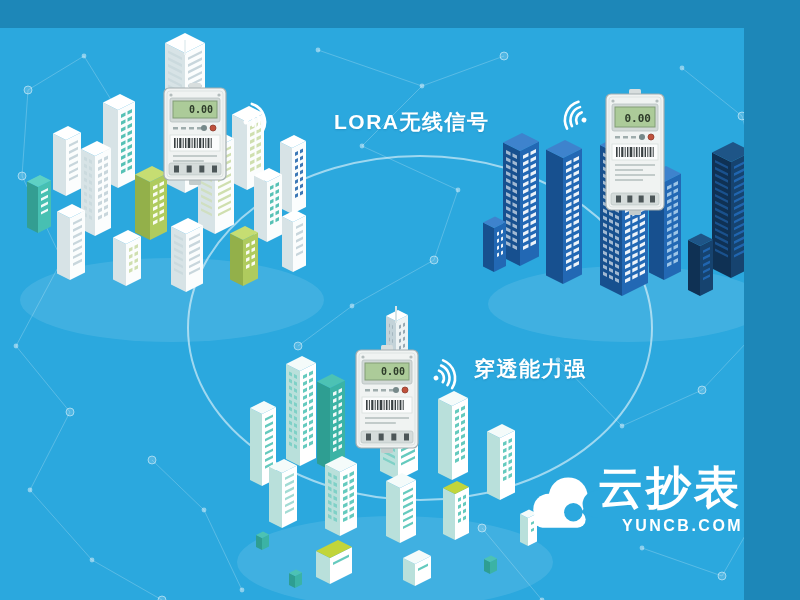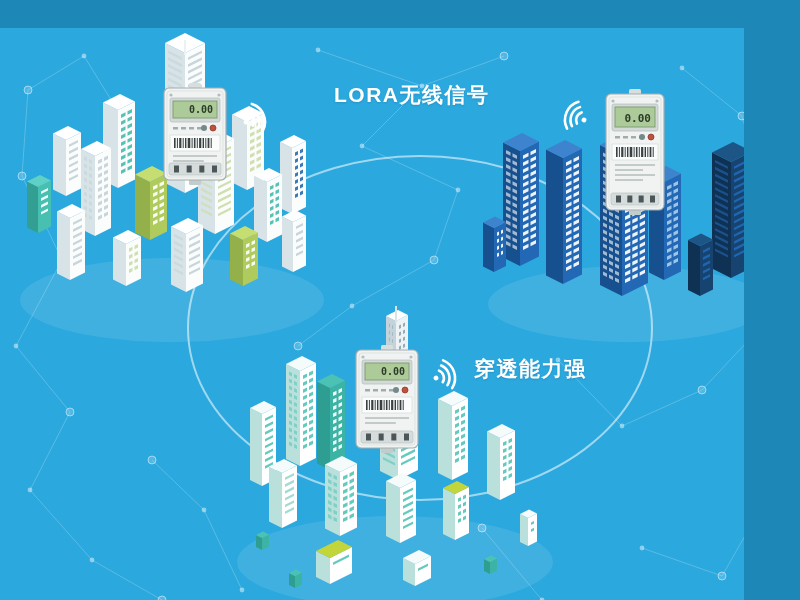--- a/index.html
+++ b/index.html
@@ -8,21 +8,21 @@
     background:#2BA8DE;
     font-family:"Liberation Sans","DejaVu Sans",sans-serif;
     margin-top:28px;
   }
   .stage svg.scene{position:absolute;left:0;top:0;}
   .label{
     position:absolute;color:#ffffff;font-weight:bold;font-size:21px;
     letter-spacing:1.5px;white-space:nowrap;
     text-shadow:0 1px 2px rgba(0,60,100,0.18);
   }
-  .label-lora{left:334px;top:50px;line-height:34px;}
+  .label-lora{left:334px;top:77px;line-height:34px;}
   .label-pen{left:474px;top:327px;}
   .logo{position:absolute;left:522px;top:434px;display:flex;align-items:flex-start;}
   .logo-cloud{width:76px;height:66px;margin-top:6px;}
   .logo-texts{margin-left:0px;}
   .logo-brand{font-size:45px;font-weight:bold;color:#ffffff;line-height:52px;letter-spacing:3px;}
   .logo-domain{font-size:16px;font-weight:bold;color:#ffffff;letter-spacing:2.5px;margin-top:3px;margin-left:24px;}
 </style>
 </head>
 <body>
 
@@ -1155,14 +1155,27 @@
         <path d="M 12.2 -14.6 A 19 19 0 0 1 12.2 14.6" stroke="#ffffff" stroke-width="2.6" fill="none" stroke-linecap="round"></path>
       </g>
     </svg>
 
   <div class="label label-lora">
     <div>LORA无线信号</div>
   </div>
 
   <div class="label label-pen">穿透能力强</div>
 
+  <div class="logo">
+    <svg class="logo-cloud" viewBox="0 0 74 64">
+      <circle cx="26" cy="40" r="15" fill="#ffffff"></circle>
+      <circle cx="45" cy="28" r="19" fill="#ffffff"></circle>
+      <rect x="12" y="42" width="50" height="16" rx="8" fill="#ffffff"></rect>
+      <circle class="bg-cut" cx="50" cy="43" r="9" fill="#2BA8DE"></circle>
+      <circle class="bg-cut" cx="72" cy="35" r="13" fill="#2BA8DE"></circle>
+    </svg>
+    <div class="logo-texts">
+      <div class="logo-brand">云抄表</div>
+      <div class="logo-domain">YUNCB.COM</div>
+    </div>
+  </div>
 
 </div>
 
 </body></html>

